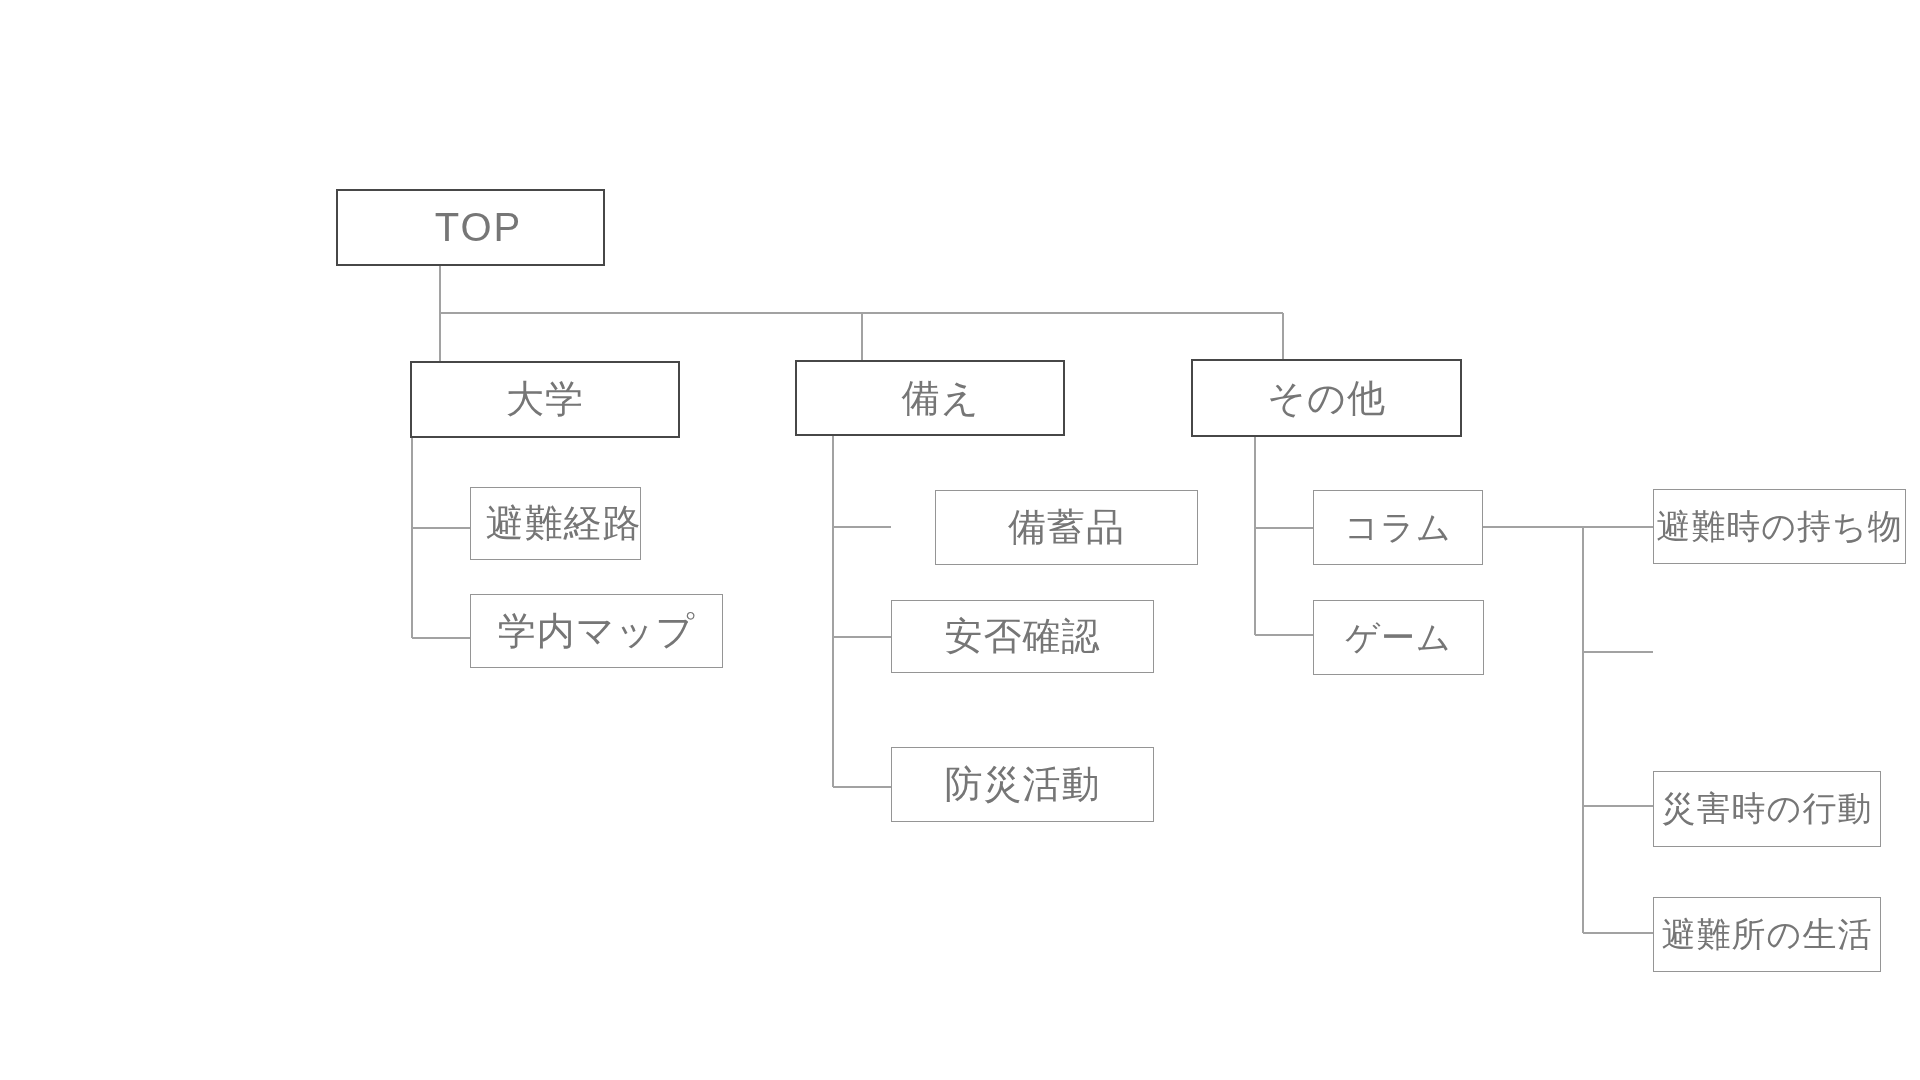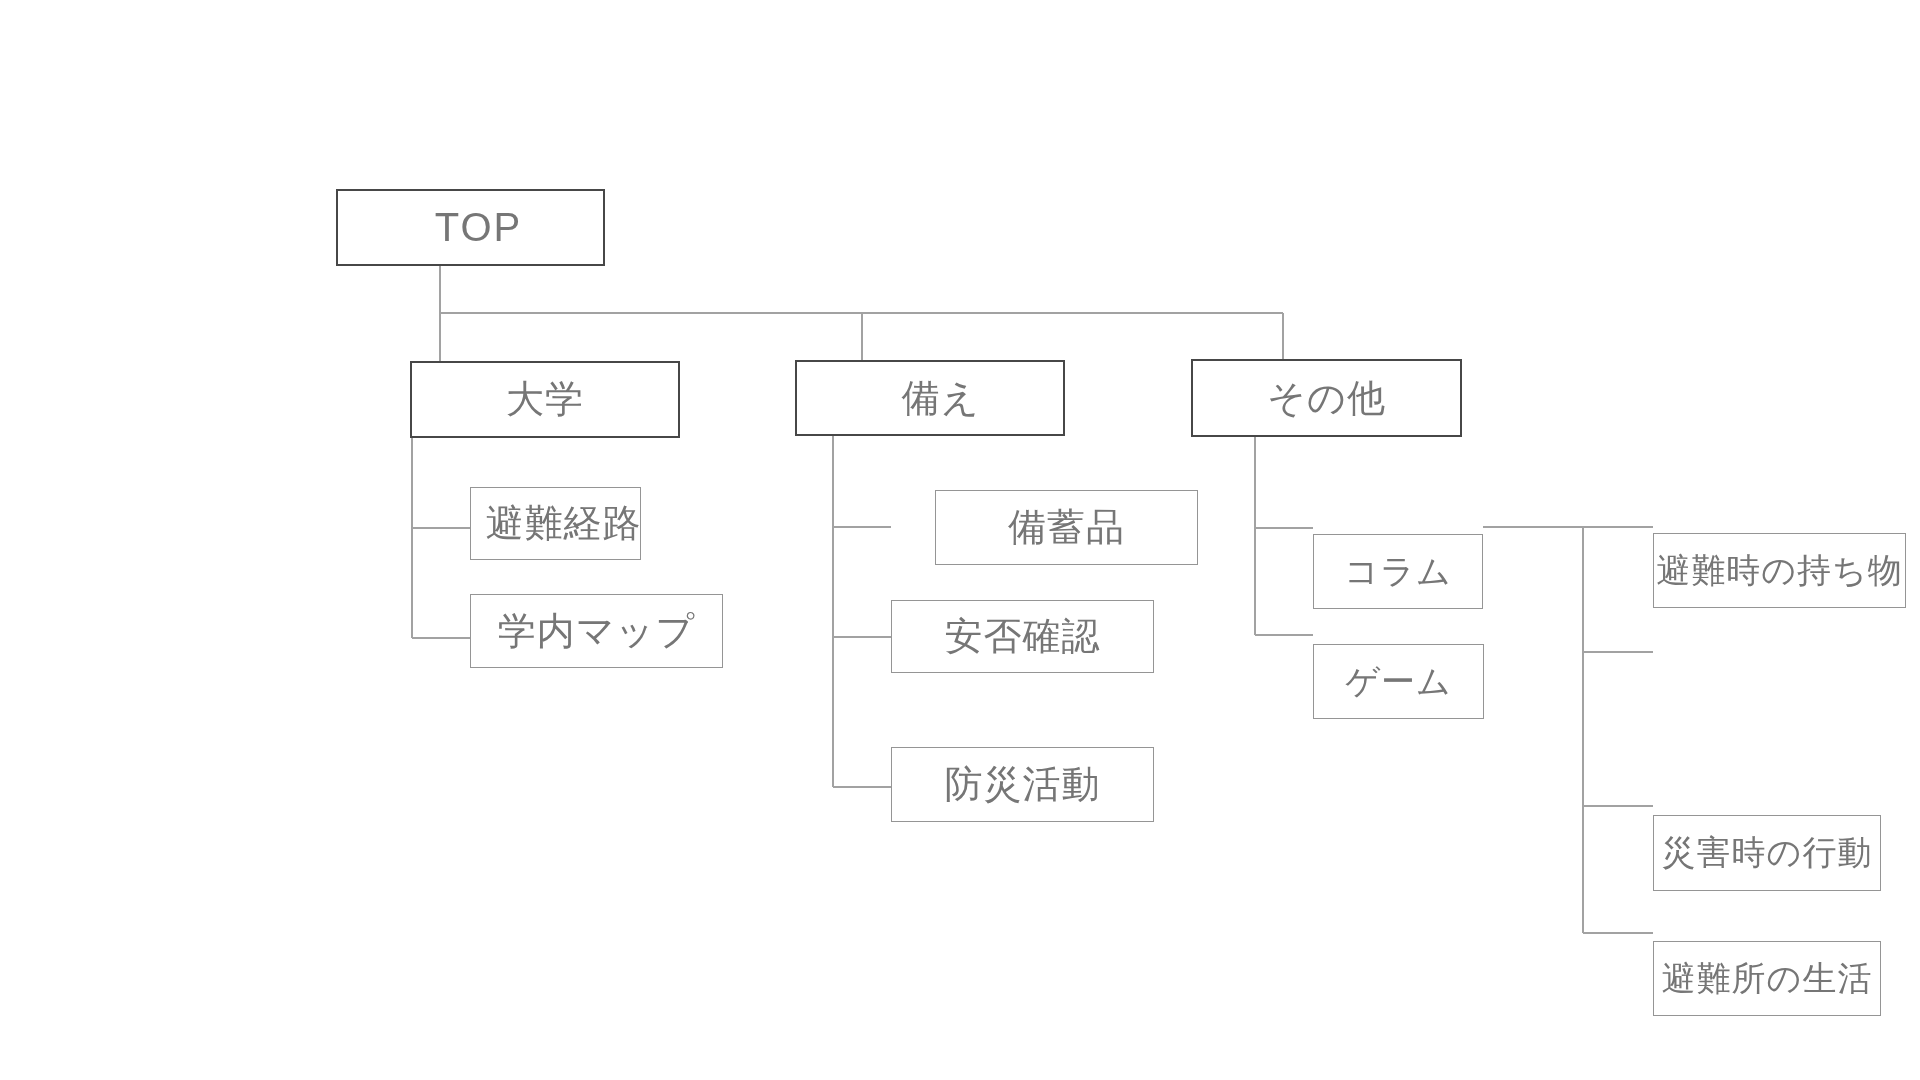--- a/index.html
+++ b/index.html
@@ -47,21 +47,20 @@
   .node.parent {
     border: 2px solid var(--parent-border);
     font-size: 38px;
   }
   .node.child {
     border: 1px solid var(--child-border);
     font-size: 38px;
   }
   .node.small {
     font-size: 34px;
-    margin-top: 44px;
   }
   .node.root {
     font-size: 40px;
     letter-spacing: 2px;
     padding-left: 16px;
   }
   
   #n-top          { left: 336px;  top: 189px; width: 269px; height: 77px; }
   #n-daigaku      { left: 379px;  top: 361px; width: 270px; height: 77px; margin-left: 31px; }
   #n-sonae        { left: 795px;  top: 360px; width: 270px; height: 76px; padding-left: 22px; }

